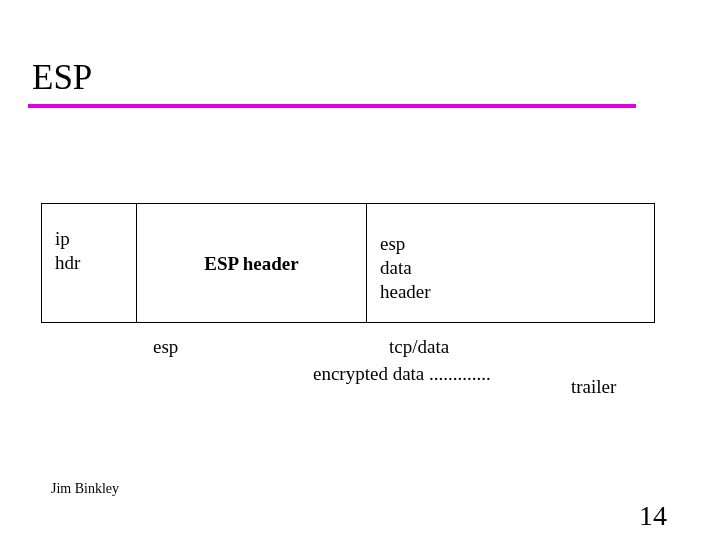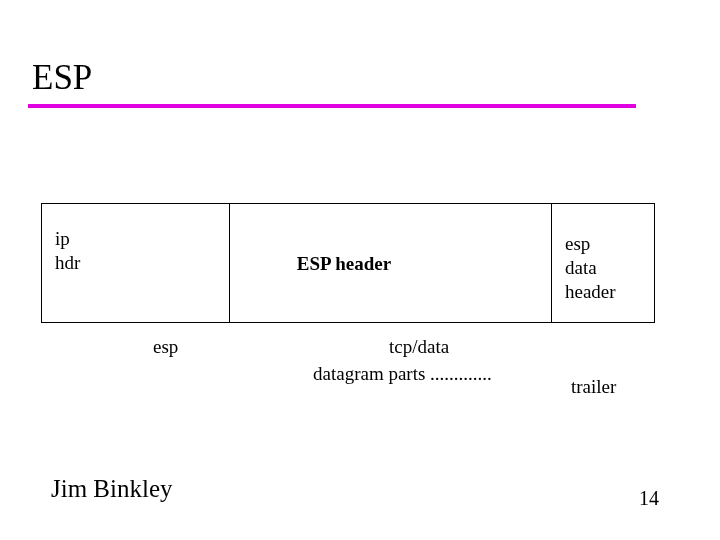--- a/index.html
+++ b/index.html
@@ -46,21 +46,20 @@
   
   .diagram {
     position: absolute;
     left: 41px;
     top: 203px;
     width: 614px;
     height: 120px;
     border: 1px solid #000000;
     box-sizing: border-box;
     display: flex;
-    justify-content: space-between;
   }
 
   .cell {
     position: relative;
     box-sizing: border-box;
     display: flex;
     align-items: center;
     justify-content: center;
     font-size: 19px;
     line-height: 23px;
@@ -129,28 +128,28 @@
     left: 272px;
     top: 27px;
     white-space: pre;
   }
 
   
   .footer-author {
     position: absolute;
     left: 51px;
     top: 477px;
-    font-size: 25px;
+    font-size: 14px;
     line-height: 24px;
   }
   .footer-pagenum {
     position: absolute;
     left: 639px;
-    top: 486px;
-    font-size: 20px;
+    top: 504px;
+    font-size: 28px;
     line-height: 24px;
   }
 </style>
 </head>
 <body>
 
 <div class="slide">
 
   <div class="title">ESP</div>
   <div class="title-rule"></div>
@@ -176,19 +175,19 @@
         <div>header</div>
       </div>
     </div>
 
   </div>
 
   <div class="labels">
     <div class="label-esp">esp</div>
     <div class="label-tcpdata">tcp/data</div>
     <div class="label-trailer">trailer</div>
-    <div class="label-encrypted">datagram parts .............</div>
+    <div class="label-encrypted">encrypted data .............</div>
   </div>
 
   <div class="footer-author">Jim Binkley</div>
   <div class="footer-pagenum">14</div>
 
 </div>
 
 </body></html>

